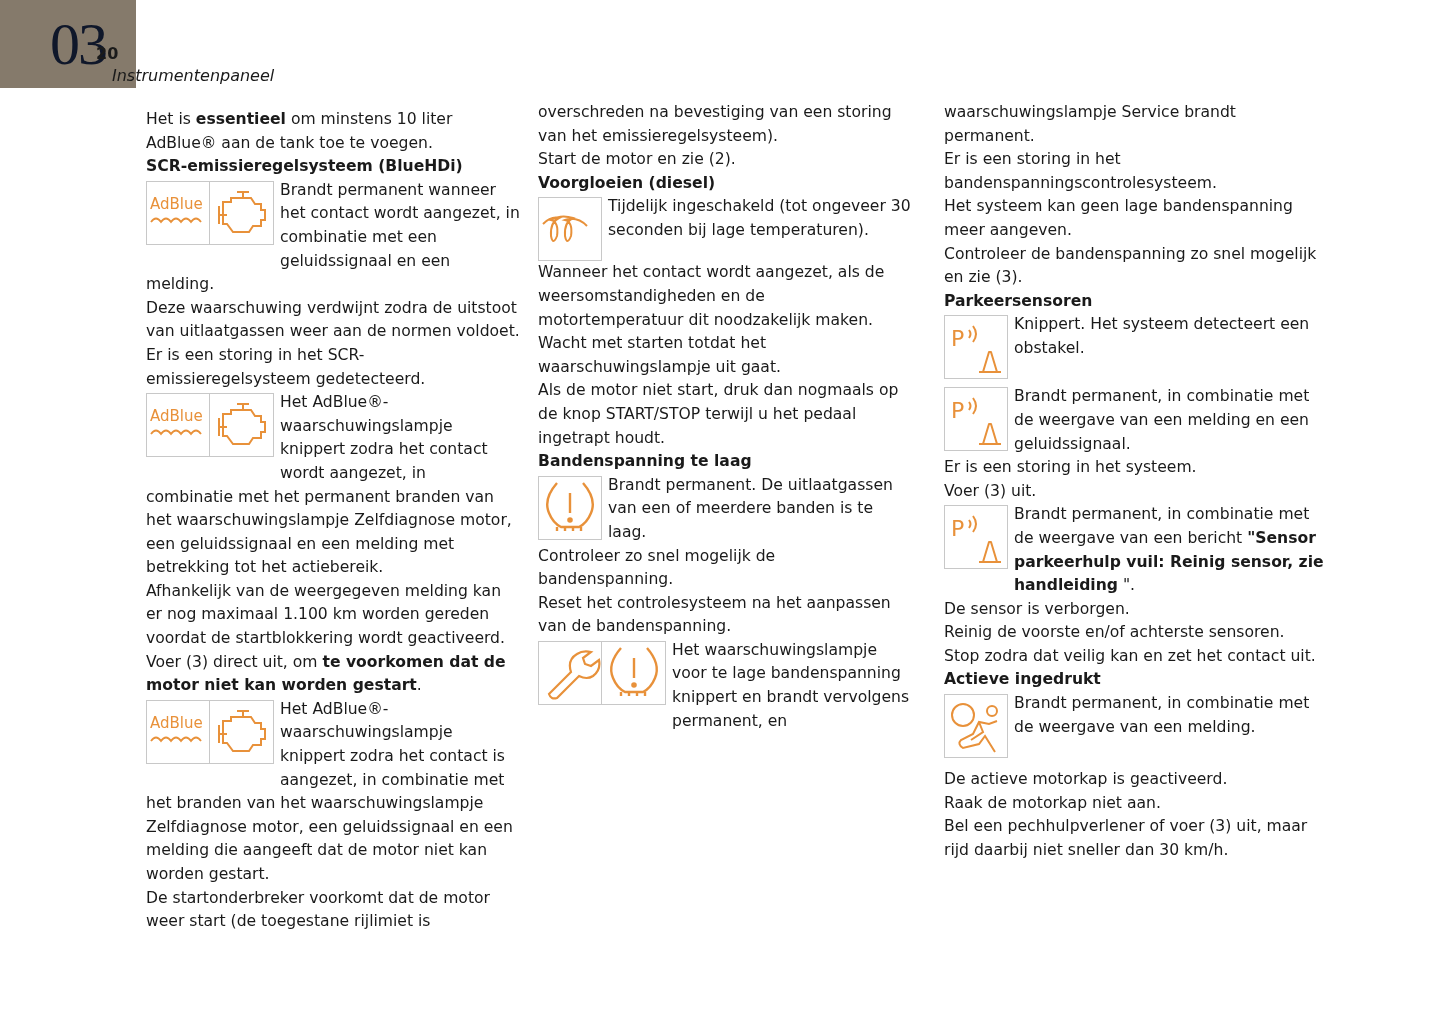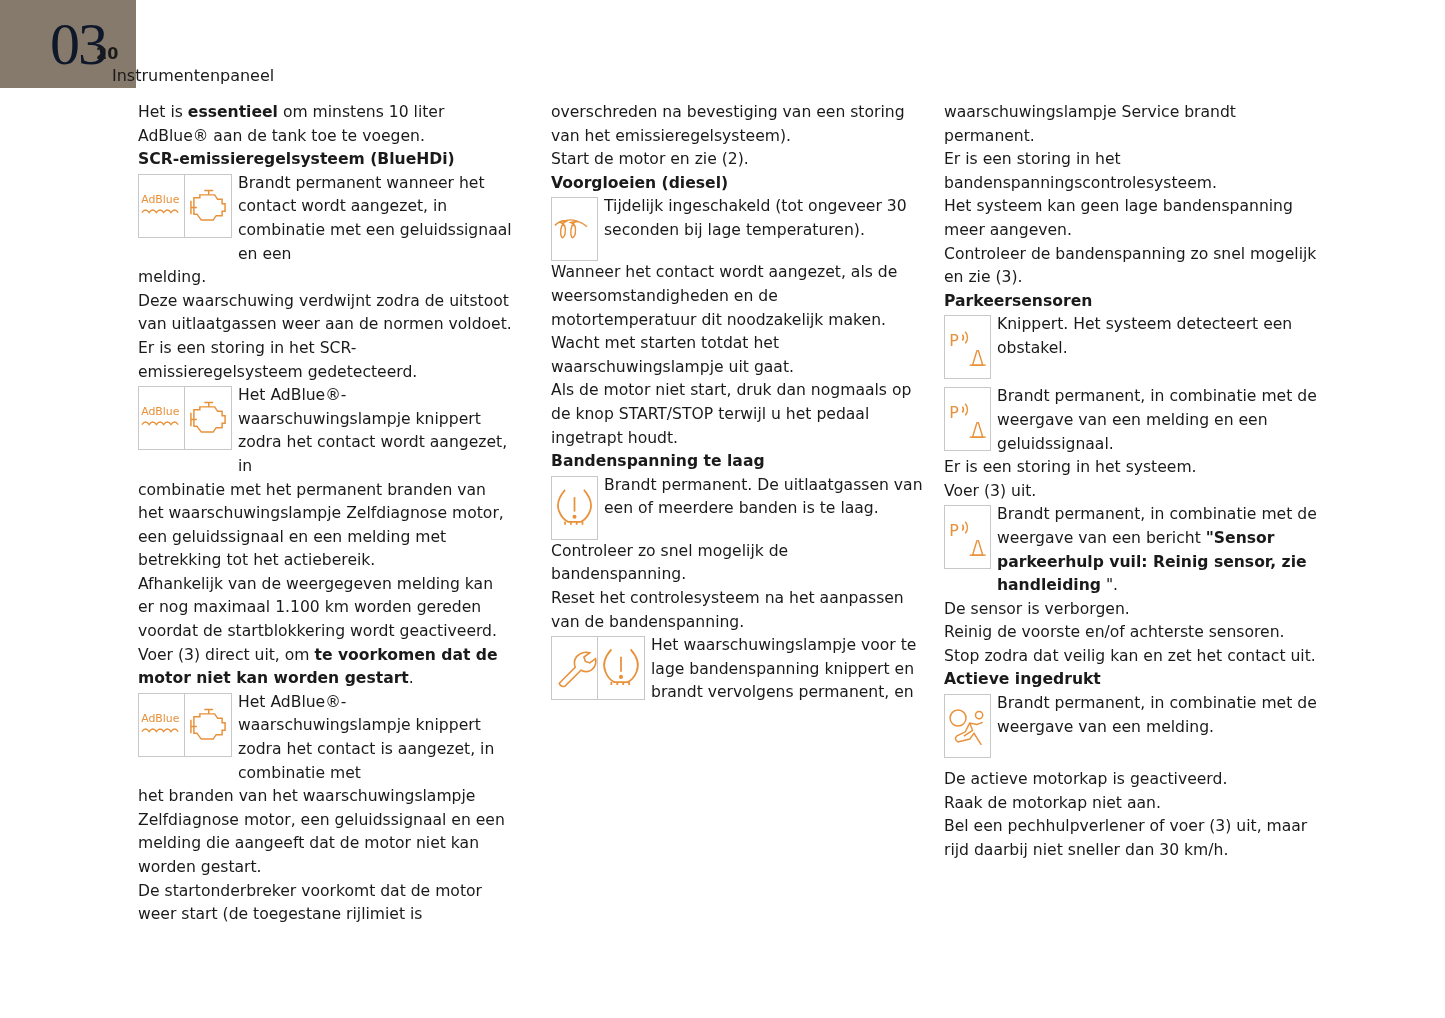--- a/index.html
+++ b/index.html
@@ -2,31 +2,31 @@
 <html><head>
 <meta charset="utf-8">
 <style>
   html, body { margin:0; padding:0; background:#ffffff; }
   body { width:1445px; height:1018px; position:relative; overflow:hidden;
          font-family:"DejaVu Sans", sans-serif; color:#1a1a1a; }
   .chapter-box { position:absolute; left:0; top:0; width:116px; height:88px; background:#857a6b;
                  color:#0f172a; font-family:"Liberation Serif", serif; font-size:60px; line-height:88px;
                  text-align:center; letter-spacing:-2px;padding-left:20px; }
   .page-num { position:absolute; left:96px; top:44px; font-size:16px; font-weight:bold; line-height:20px; }
-  .section-name { position:absolute; left:112px; top:66px; font-size:16px; line-height:20px; }
+  .section-name { position:absolute; left:112px; top:66px; font-size:16px; line-height:20px;font-style:italic; }
   .col { position:absolute; top:101px; font-size:15.6px; line-height:23.6px; }
-  .col1 { left:138px; width:375px; }
-  .col2 { left:538px; width:375px;margin-left:13px; }
+  .col1 { left:146px; width:375px;margin-top:7px; }
+  .col2 { left:538px; width:375px; }
   .col3 { left:938px; width:380px;margin-left:6px; }
   .p { margin:0; white-space:normal; }
   .h { margin:0; font-weight:bold; }
   b { font-weight:bold; }
   .iconrow { display:flex; align-items:flex-start; }
   .icons { display:flex; flex-shrink:0; margin-right:6px; margin-top:2px; }
-  .ibox { width:47px; height:64px; border:1px solid #c8c8c8; box-sizing:border-box; display:flex;
+  .ibox { width:64px; height:64px; border:1px solid #c8c8c8; box-sizing:border-box; display:flex;
           align-items:center; justify-content:center; background:#fff; }
   .ibox + .ibox { border-left:none; }
   .icontext { flex:1; }
   .adblue-txt { fill:#e8913a; font-family:"DejaVu Sans", sans-serif; font-size:15px; }
   svg { display:block; }
   .tail { margin:0; }
 </style>
 </head>
 <body>
 

